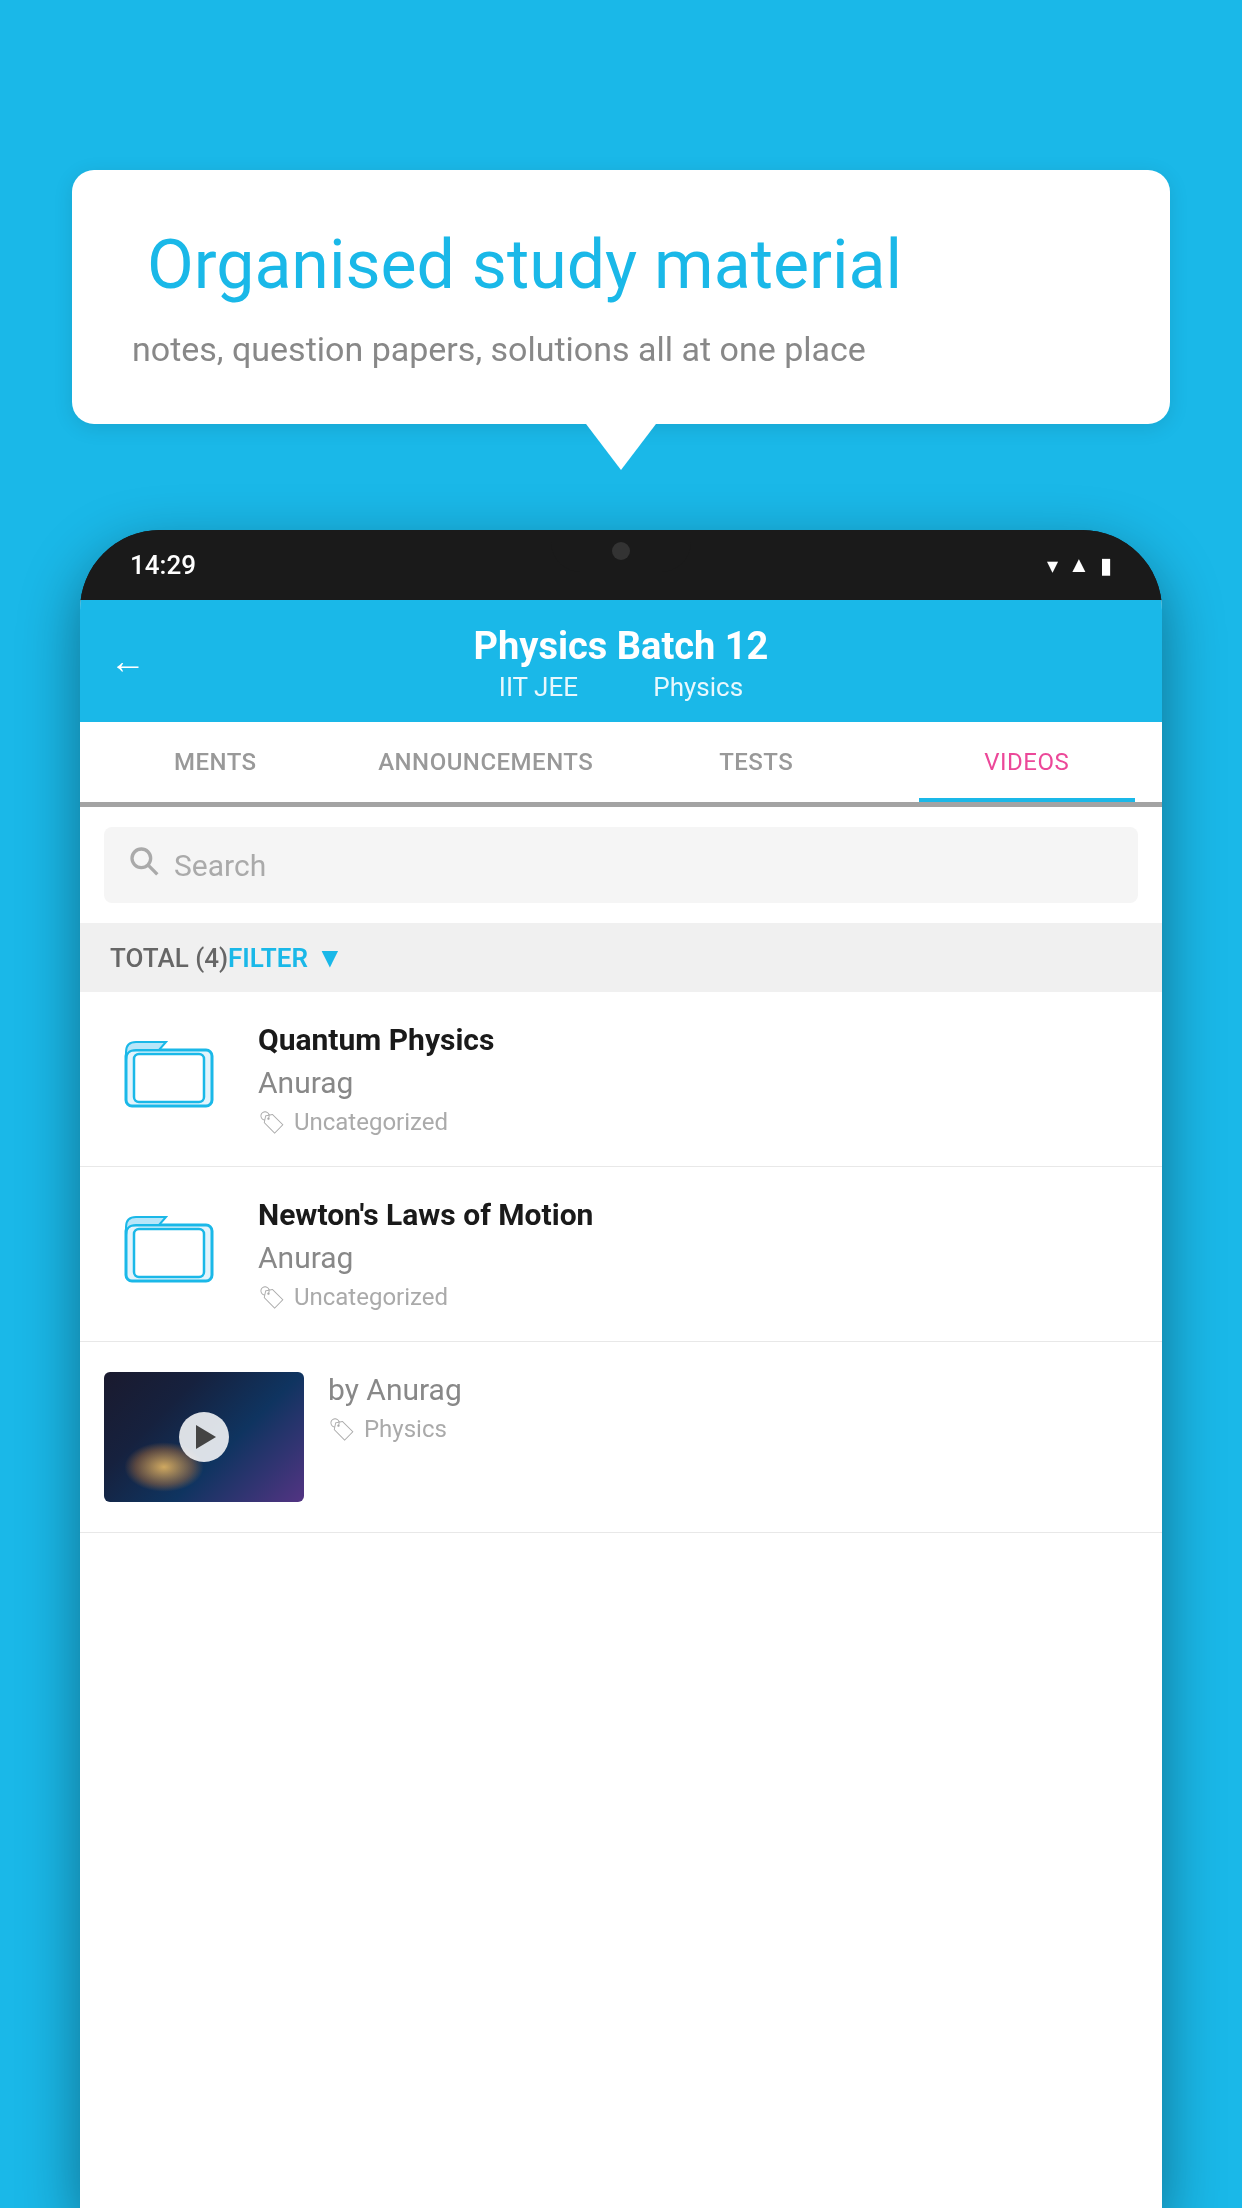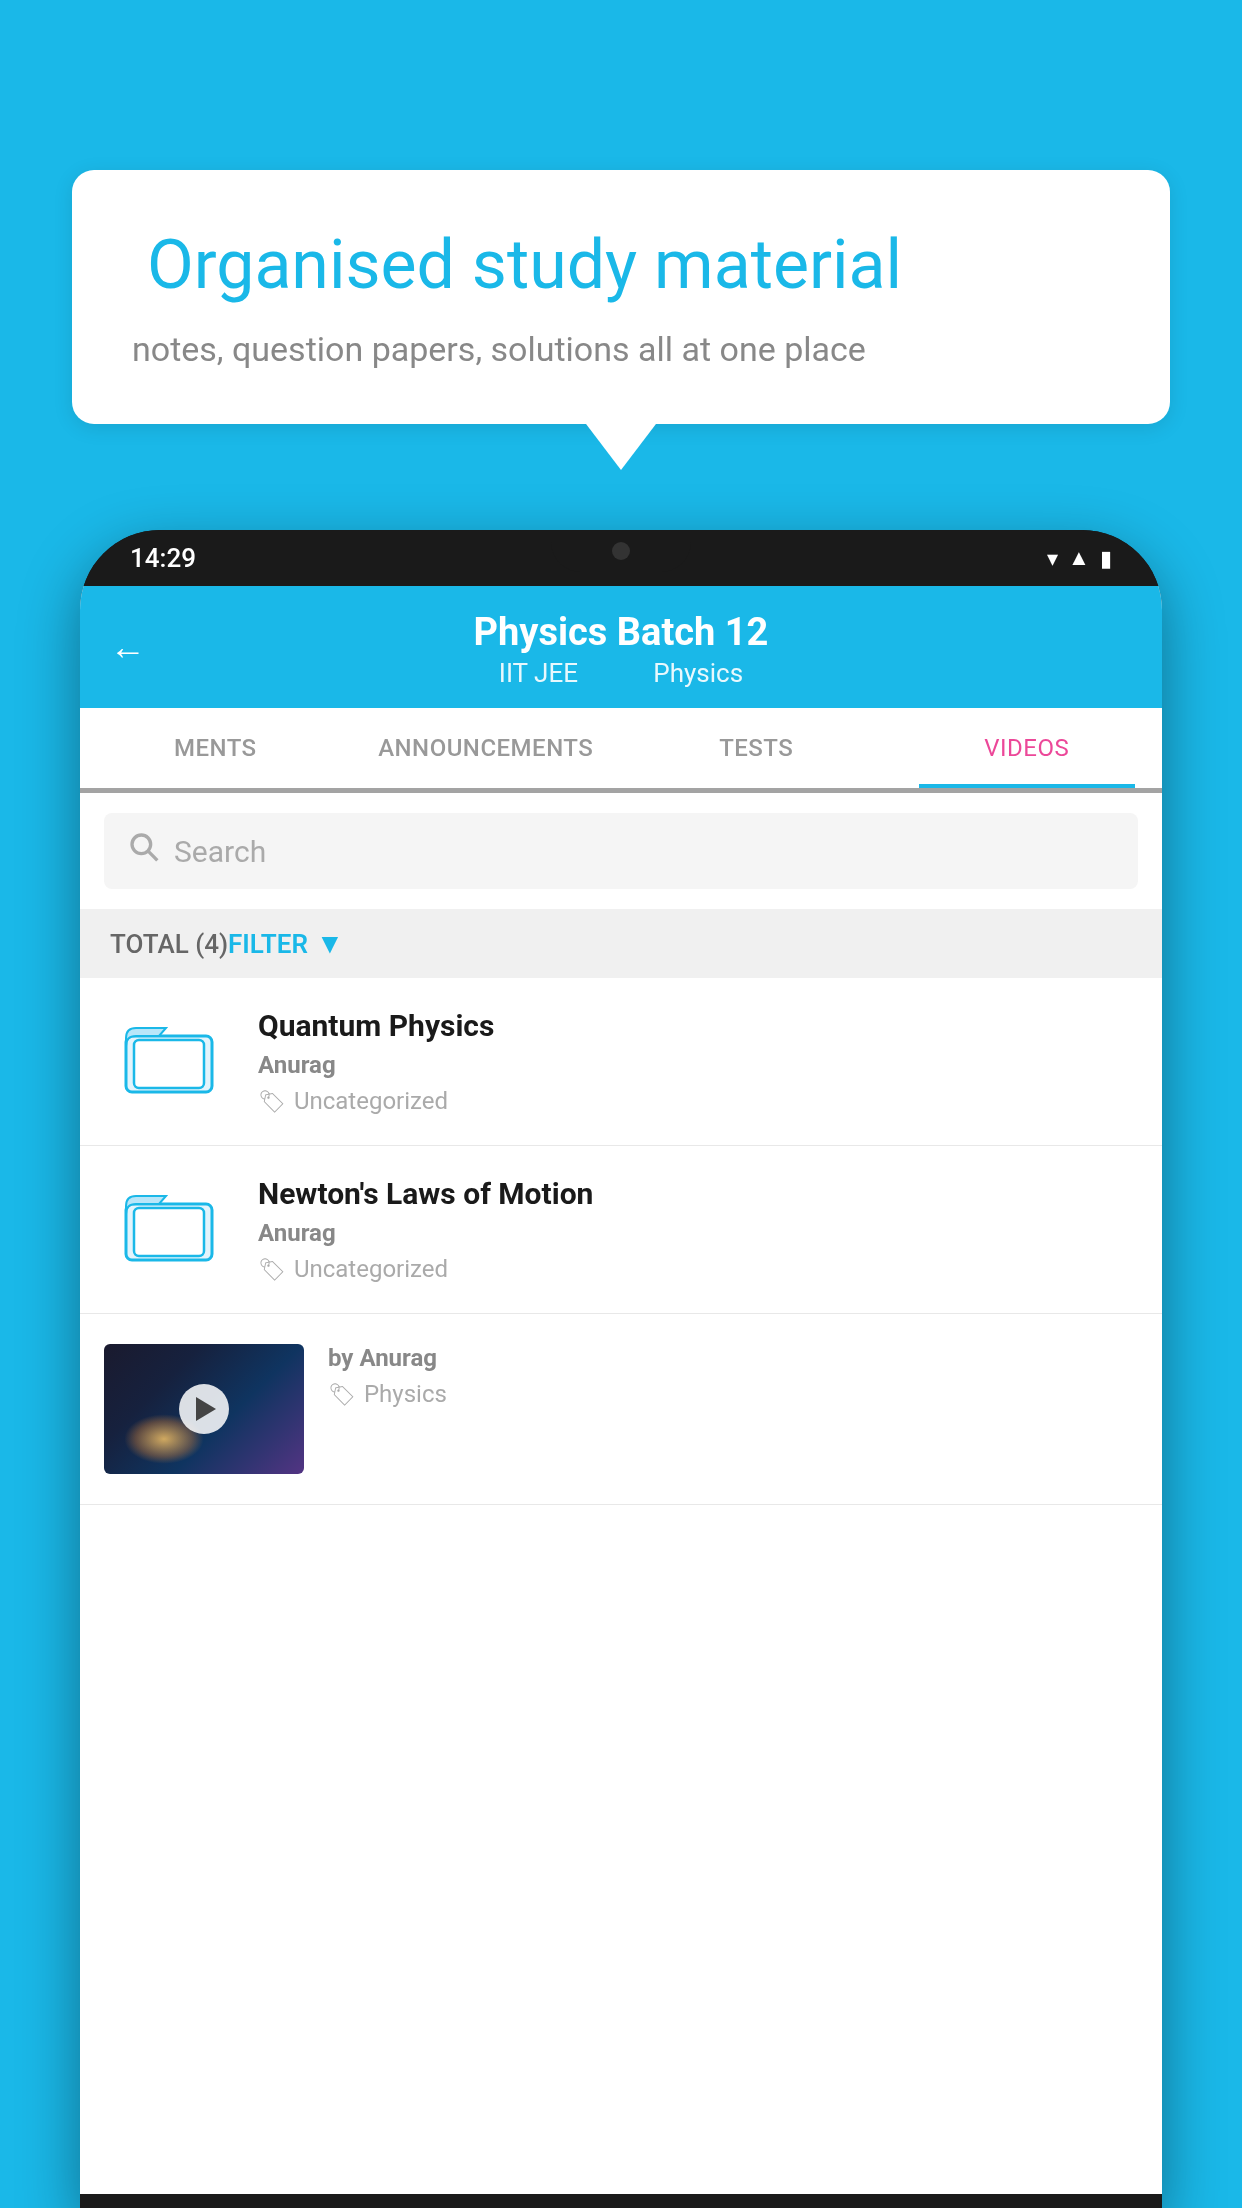--- a/index.html
+++ b/index.html
@@ -59,21 +59,21 @@
       bottom: 0;
       background: #1a1a1a;
       border-radius: 80px 80px 0 0;
       overflow: hidden;
       box-shadow: 0 20px 60px rgba(0,0,0,0.4);
     }
 
     
     .phone-top {
       position: relative;
-      height: 56px;
+      height: 70px;
       background: #1a1a1a;
       display: flex;
       align-items: center;
       justify-content: space-between;
       padding: 0 50px;
       z-index: 10;
     }
     .phone-notch {
       position: absolute;
       top: 0;
@@ -249,24 +249,23 @@
     .video-info {
       flex: 1;
     }
     .video-title {
       font-size: 30px;
       font-weight: 700;
       color: #1a1a1a;
       margin-bottom: 8px;
     }
     .video-author {
-      font-size: 24px;
+      font-size: 30px;
       color: #888;
       margin-bottom: 8px;
-      font-weight: bold;
     }
     .video-tag {
       display: flex;
       align-items: center;
       gap: 8px;
       color: #aaa;
       font-size: 24px;
     }
     .tag-icon {
       font-size: 22px;

